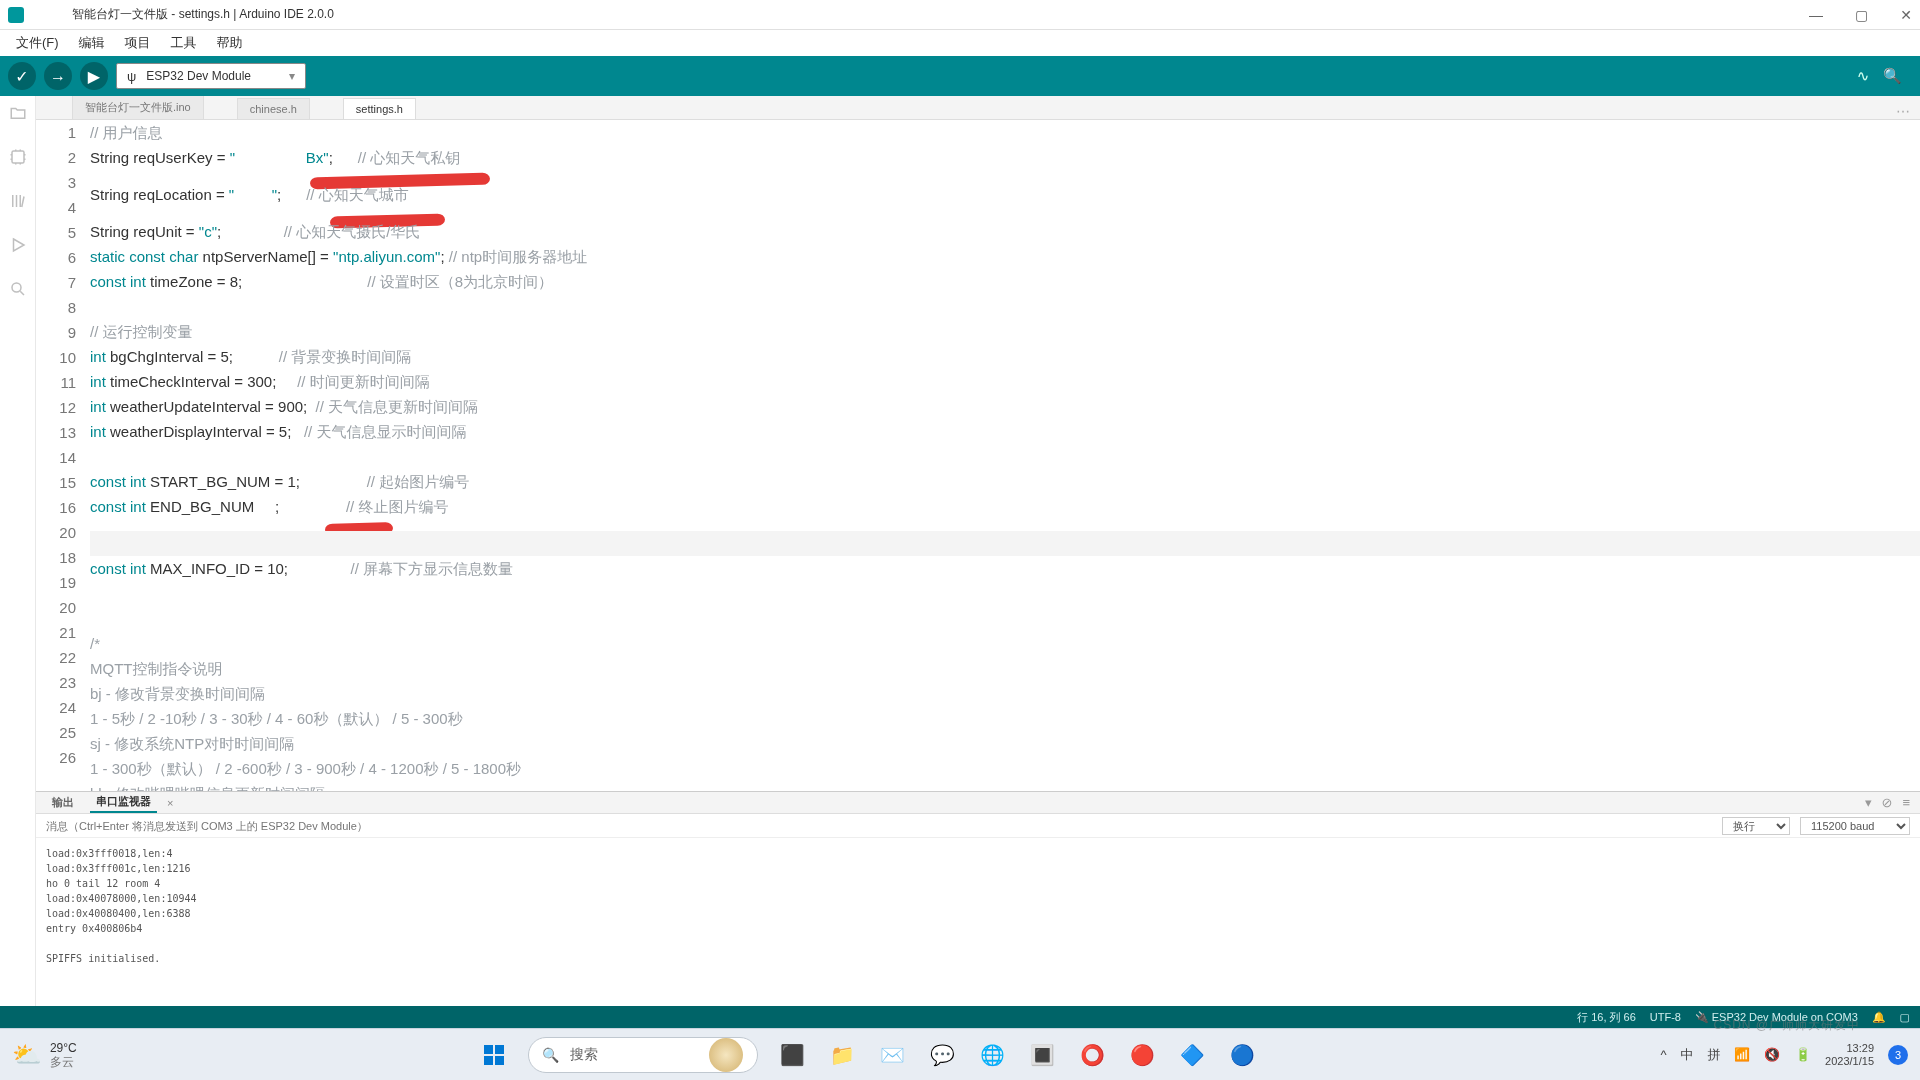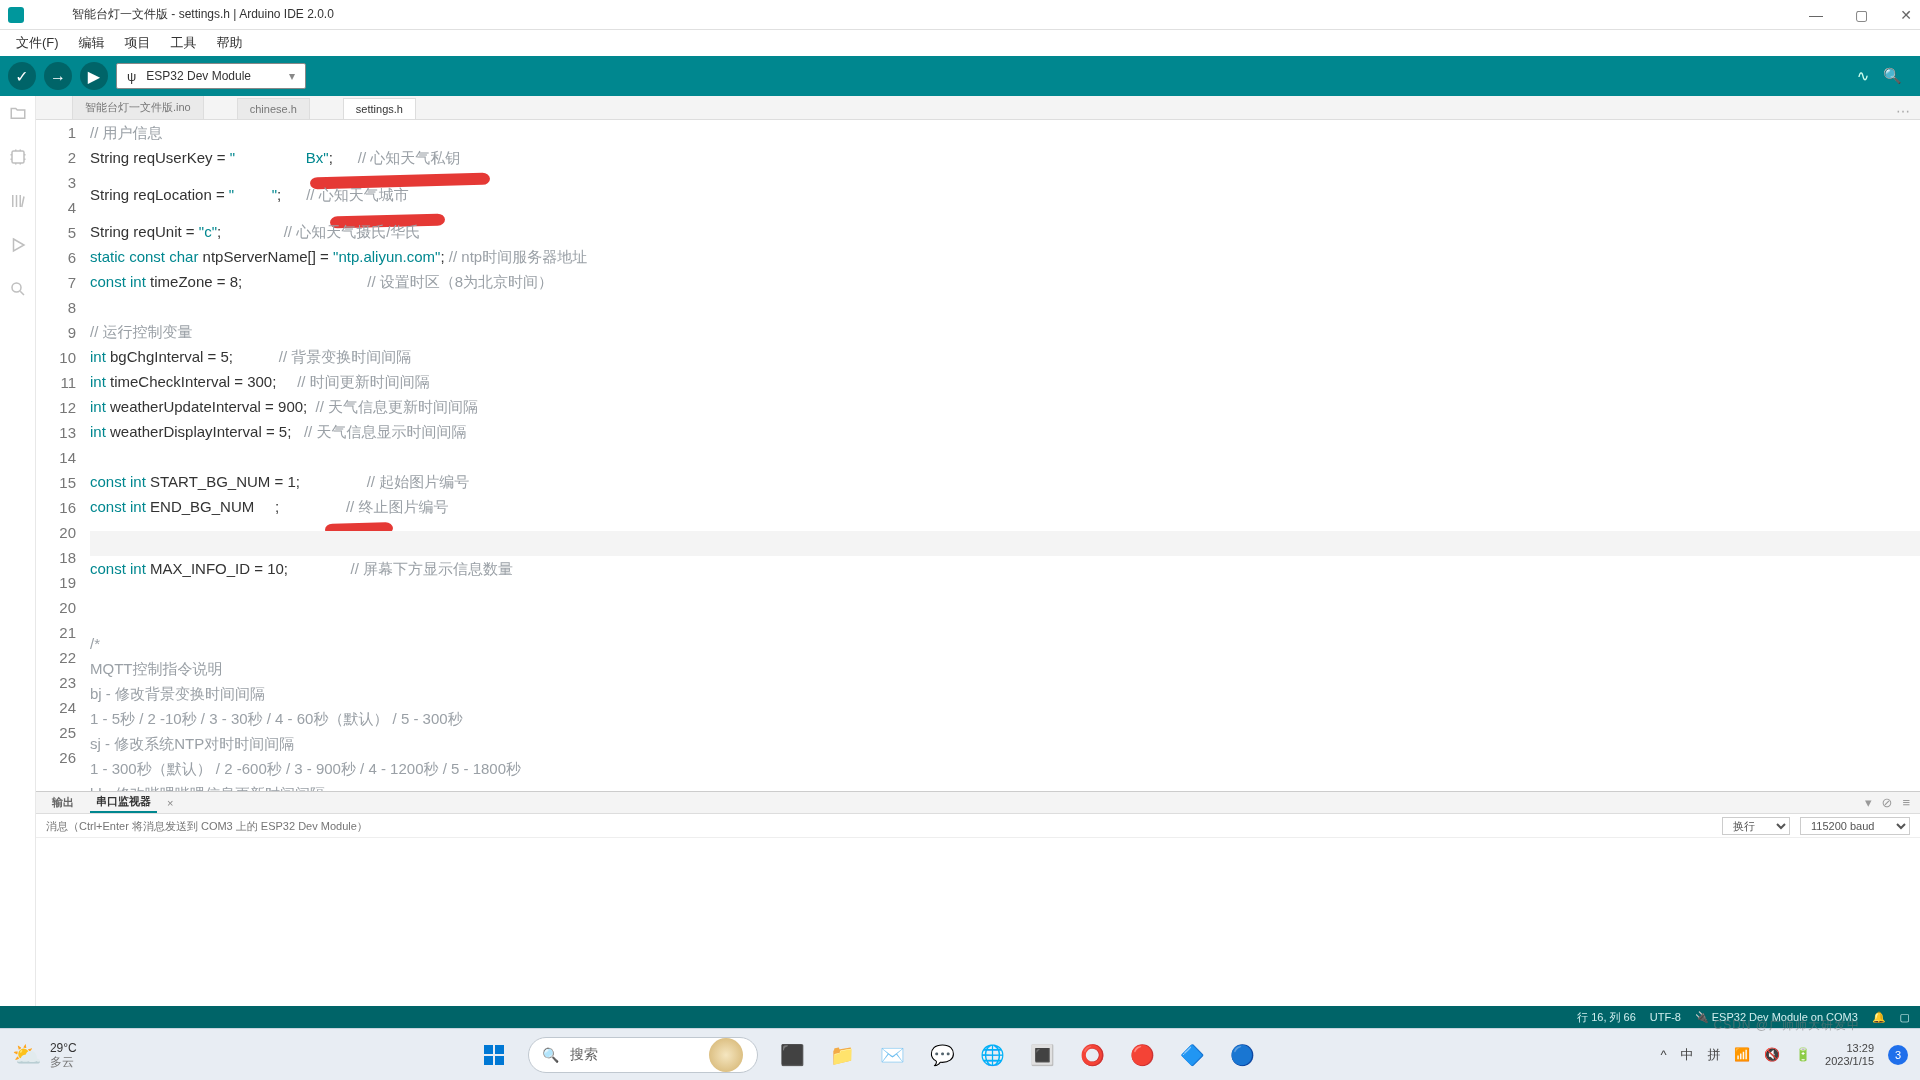--- a/index.html
+++ b/index.html
@@ -209,20 +209,28 @@
           <span>▾</span>
           <span>⊘</span>
           <span>≡</span>
         </div>
       </div>
       <div class="out-msgrow">
         <input placeholder="消息（Ctrl+Enter 将消息发送到 COM3 上的 ESP32 Dev Module）" style="">
         <select><option>换行</option></select>
         <select><option>115200 baud</option></select>
       </div>
+      <div class="out-body">load:0x3fff0018,len:4
+load:0x3fff001c,len:1216
+ho 0 tail 12 room 4
+load:0x40078000,len:10944
+load:0x40080400,len:6388
+entry 0x400806b4
+
+SPIFFS initialised.</div>
     </div>
   </div>
 </div>
 
 <div class="statusbar">
   <div class="sb-left"></div>
   <span>行 16, 列 66</span>
   <span>UTF-8</span>
   <span>🔌 <span>ESP32 Dev Module on COM3</span></span>
   <span>🔔</span>

